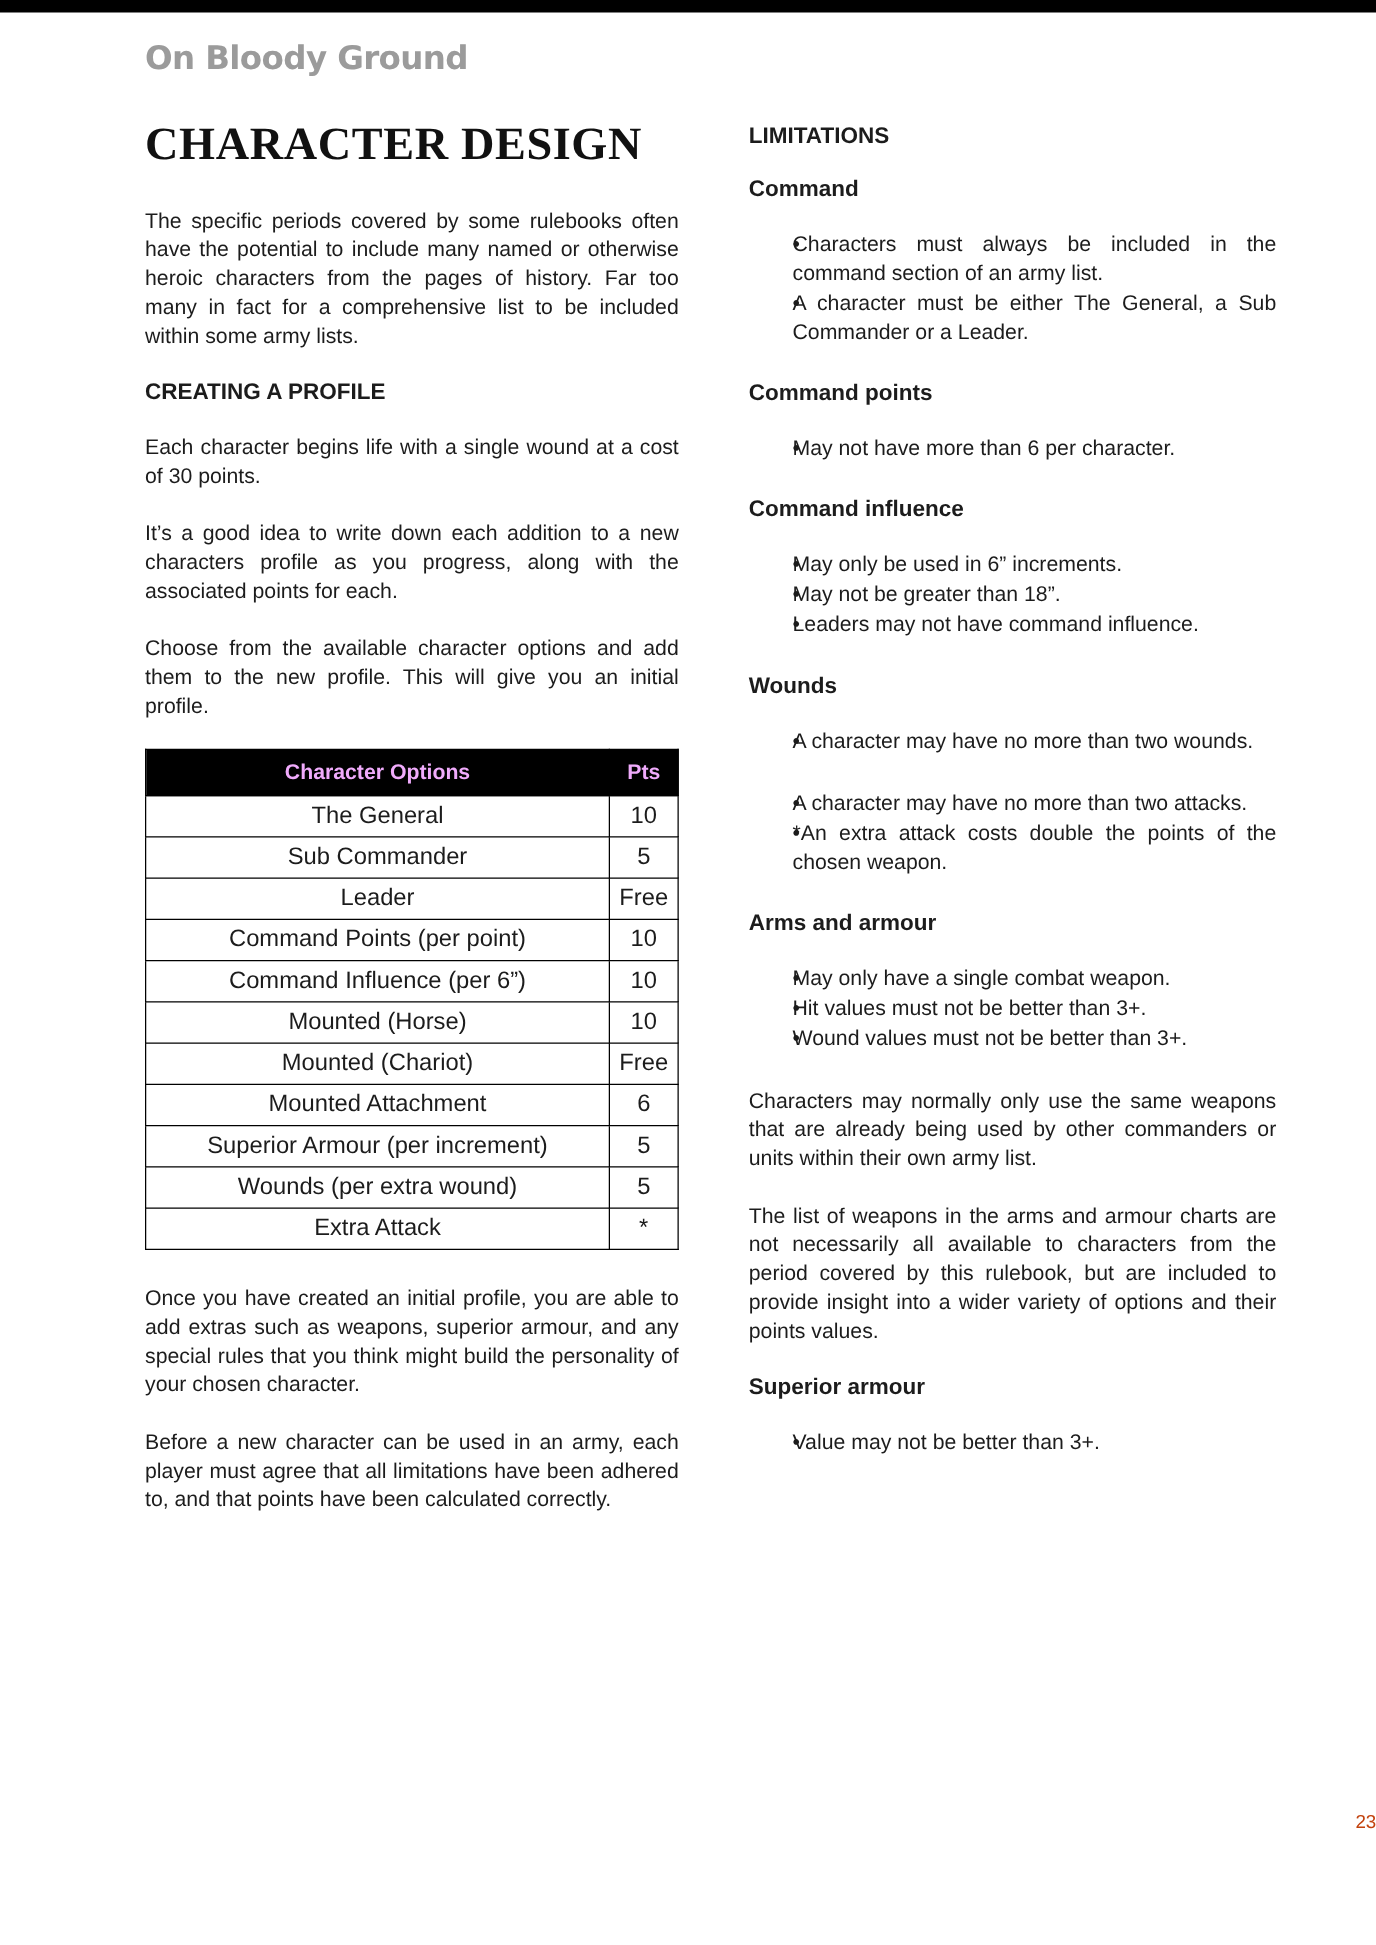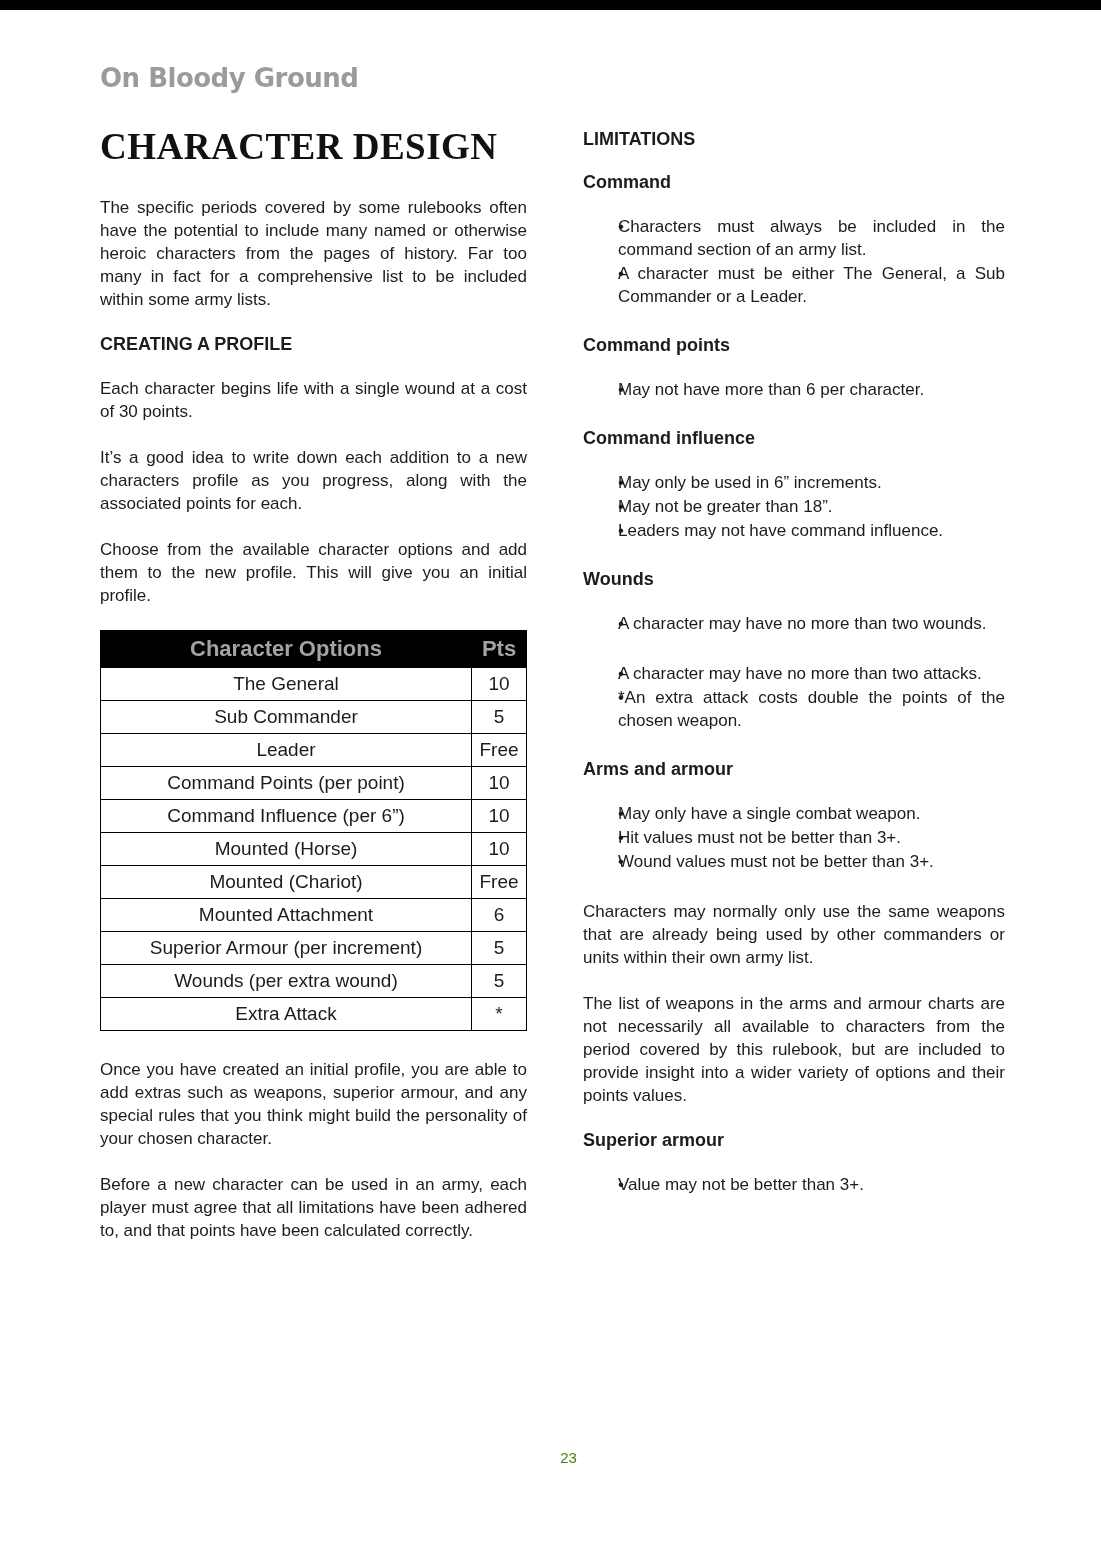--- a/index.html
+++ b/index.html
@@ -5,21 +5,21 @@
   * { margin:0; padding:0; box-sizing:border-box; }
   html,body { background:#ffffff; }
   body {
     width:1101px; height:1556px;
     position:relative;
     font-family:"Liberation Sans", sans-serif;
     color:#1c1c1c;
     overflow:hidden;
   }
   .top-bar { width:100%; height:10px; background:#000; }
-  .content { padding:53px 100px 0 100px; }
+  .content { padding:22px 100px 0 100px;margin-left:16px; }
   .brand {
     font-family:"DejaVu Sans", sans-serif;
     font-weight:bold;
     font-size:26px;
     letter-spacing:-0.5px;
     color:#9b9b9b;
     margin-bottom:30px;
   }
   .columns { display:flex; gap:56px; }
   .col-left { width:427px; flex:none; }
@@ -52,39 +52,39 @@
     border-collapse:collapse;
     margin:3px 0 27px 0;
   }
   table.options-table th, table.options-table td {
     border:1px solid #000;
     text-align:center;
     vertical-align:middle;
   }
   table.options-table thead th {
     background:#000;
-    color:#a3a3a3;
-    font-size:22px;
+    color:#f0abfc;
+    font-size:17px;
     font-weight:bold;
     height:37px;
     padding:4px 6px;
   }
   table.options-table td {
     font-size:19px;
     height:33px;
     padding:4px 6px;
   }
   td.pts-col, th.pts-col { width:55px; }
   .page-num {
     position:absolute;
     left:0; right:0;
     bottom:90px;
-    text-align:center;
+    text-align:right;
     font-size:15px;
-    color:#4d7c0f;
+    color:#c2410c;
     margin-left:36px;
   }
 </style>
 </head>
 <body>
 
 <div class="top-bar"></div>
 
 <div class="content">
 

